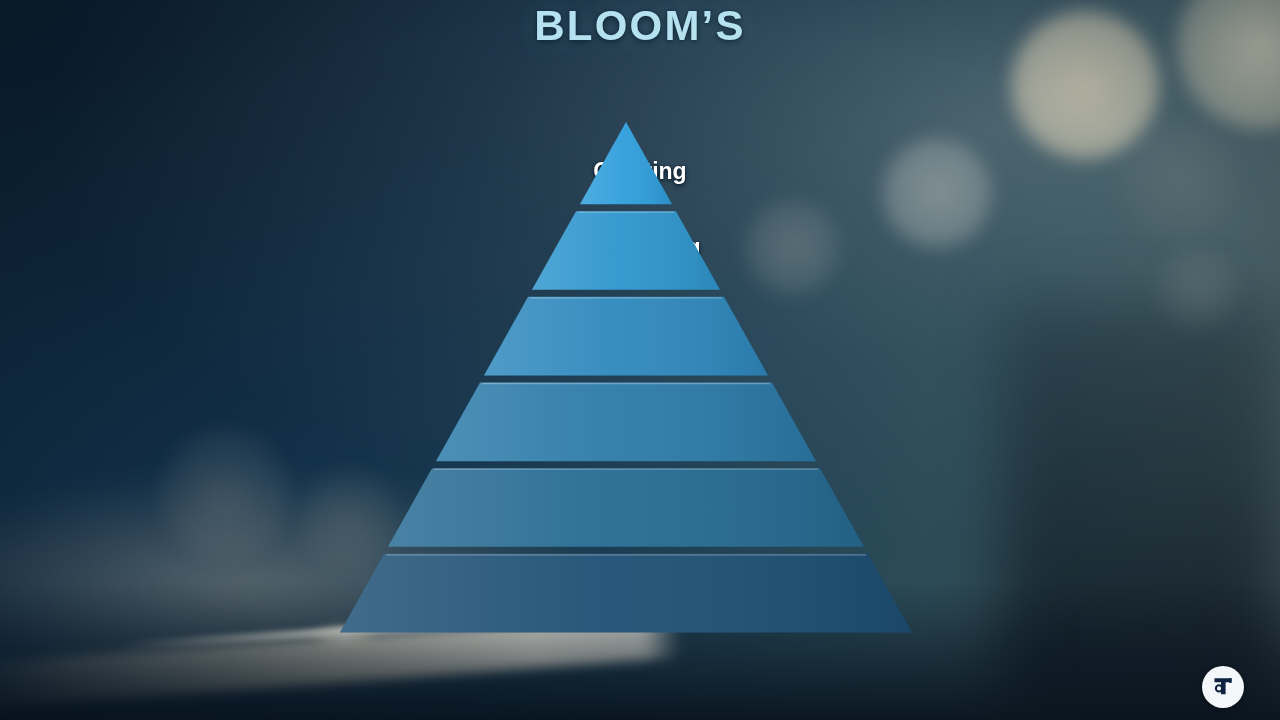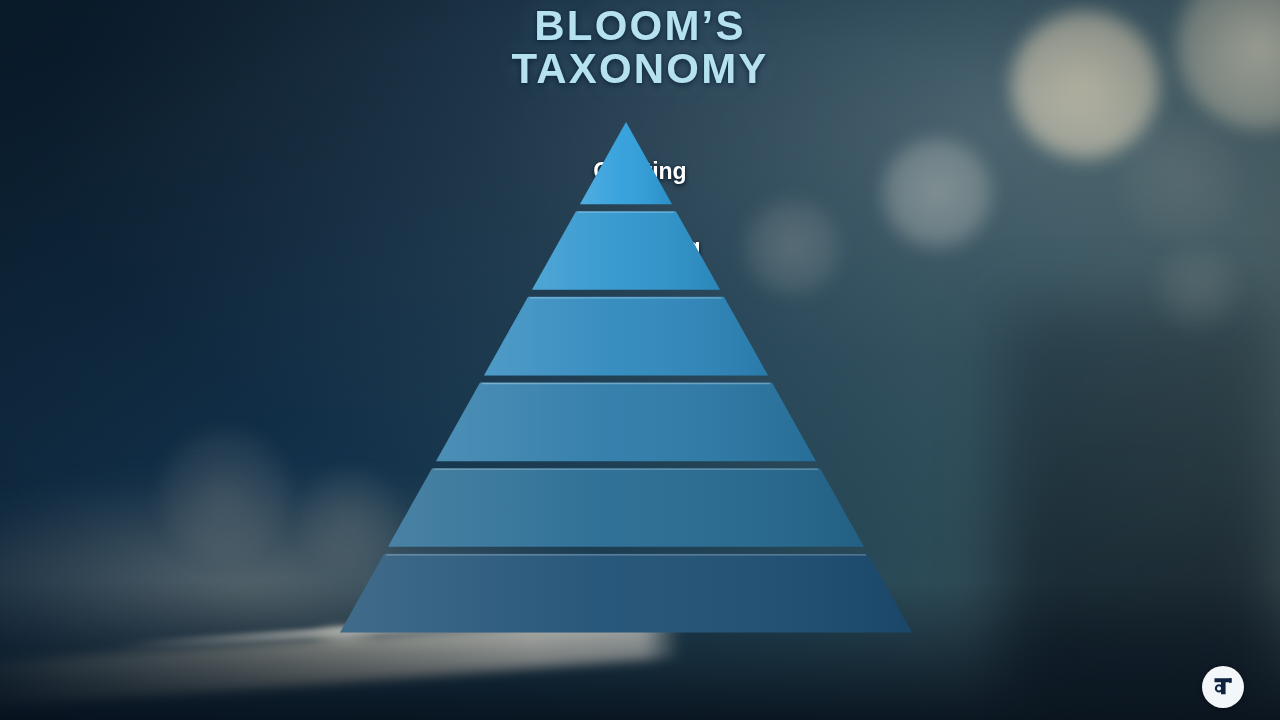--- a/index.html
+++ b/index.html
@@ -170,21 +170,20 @@
   <div class="bokeh b8"></div>
   <div class="haze-left"></div>
   <div class="flare-streak"></div>
   <div class="flare-core"></div>
   <div class="flare-hot"></div>
   <div class="bottom-dark"></div>
   <div class="bg-vignette"></div>
 
   <div class="title">
     <span class="title-line">BLOOM’S</span>
-    <span class="title-line">TAXONOMY</span>
   </div>
 
   <svg id="pyramid" viewBox="0 0 1280 720">
     <defs>
       <linearGradient id="sheen" x1="0" y1="0" x2="1" y2="0">
         <stop offset="0%" stop-color="#ffffff" stop-opacity="0.16"></stop>
         <stop offset="45%" stop-color="#ffffff" stop-opacity="0.05"></stop>
         <stop offset="100%" stop-color="#000000" stop-opacity="0.10"></stop>
       </linearGradient>
     </defs>

